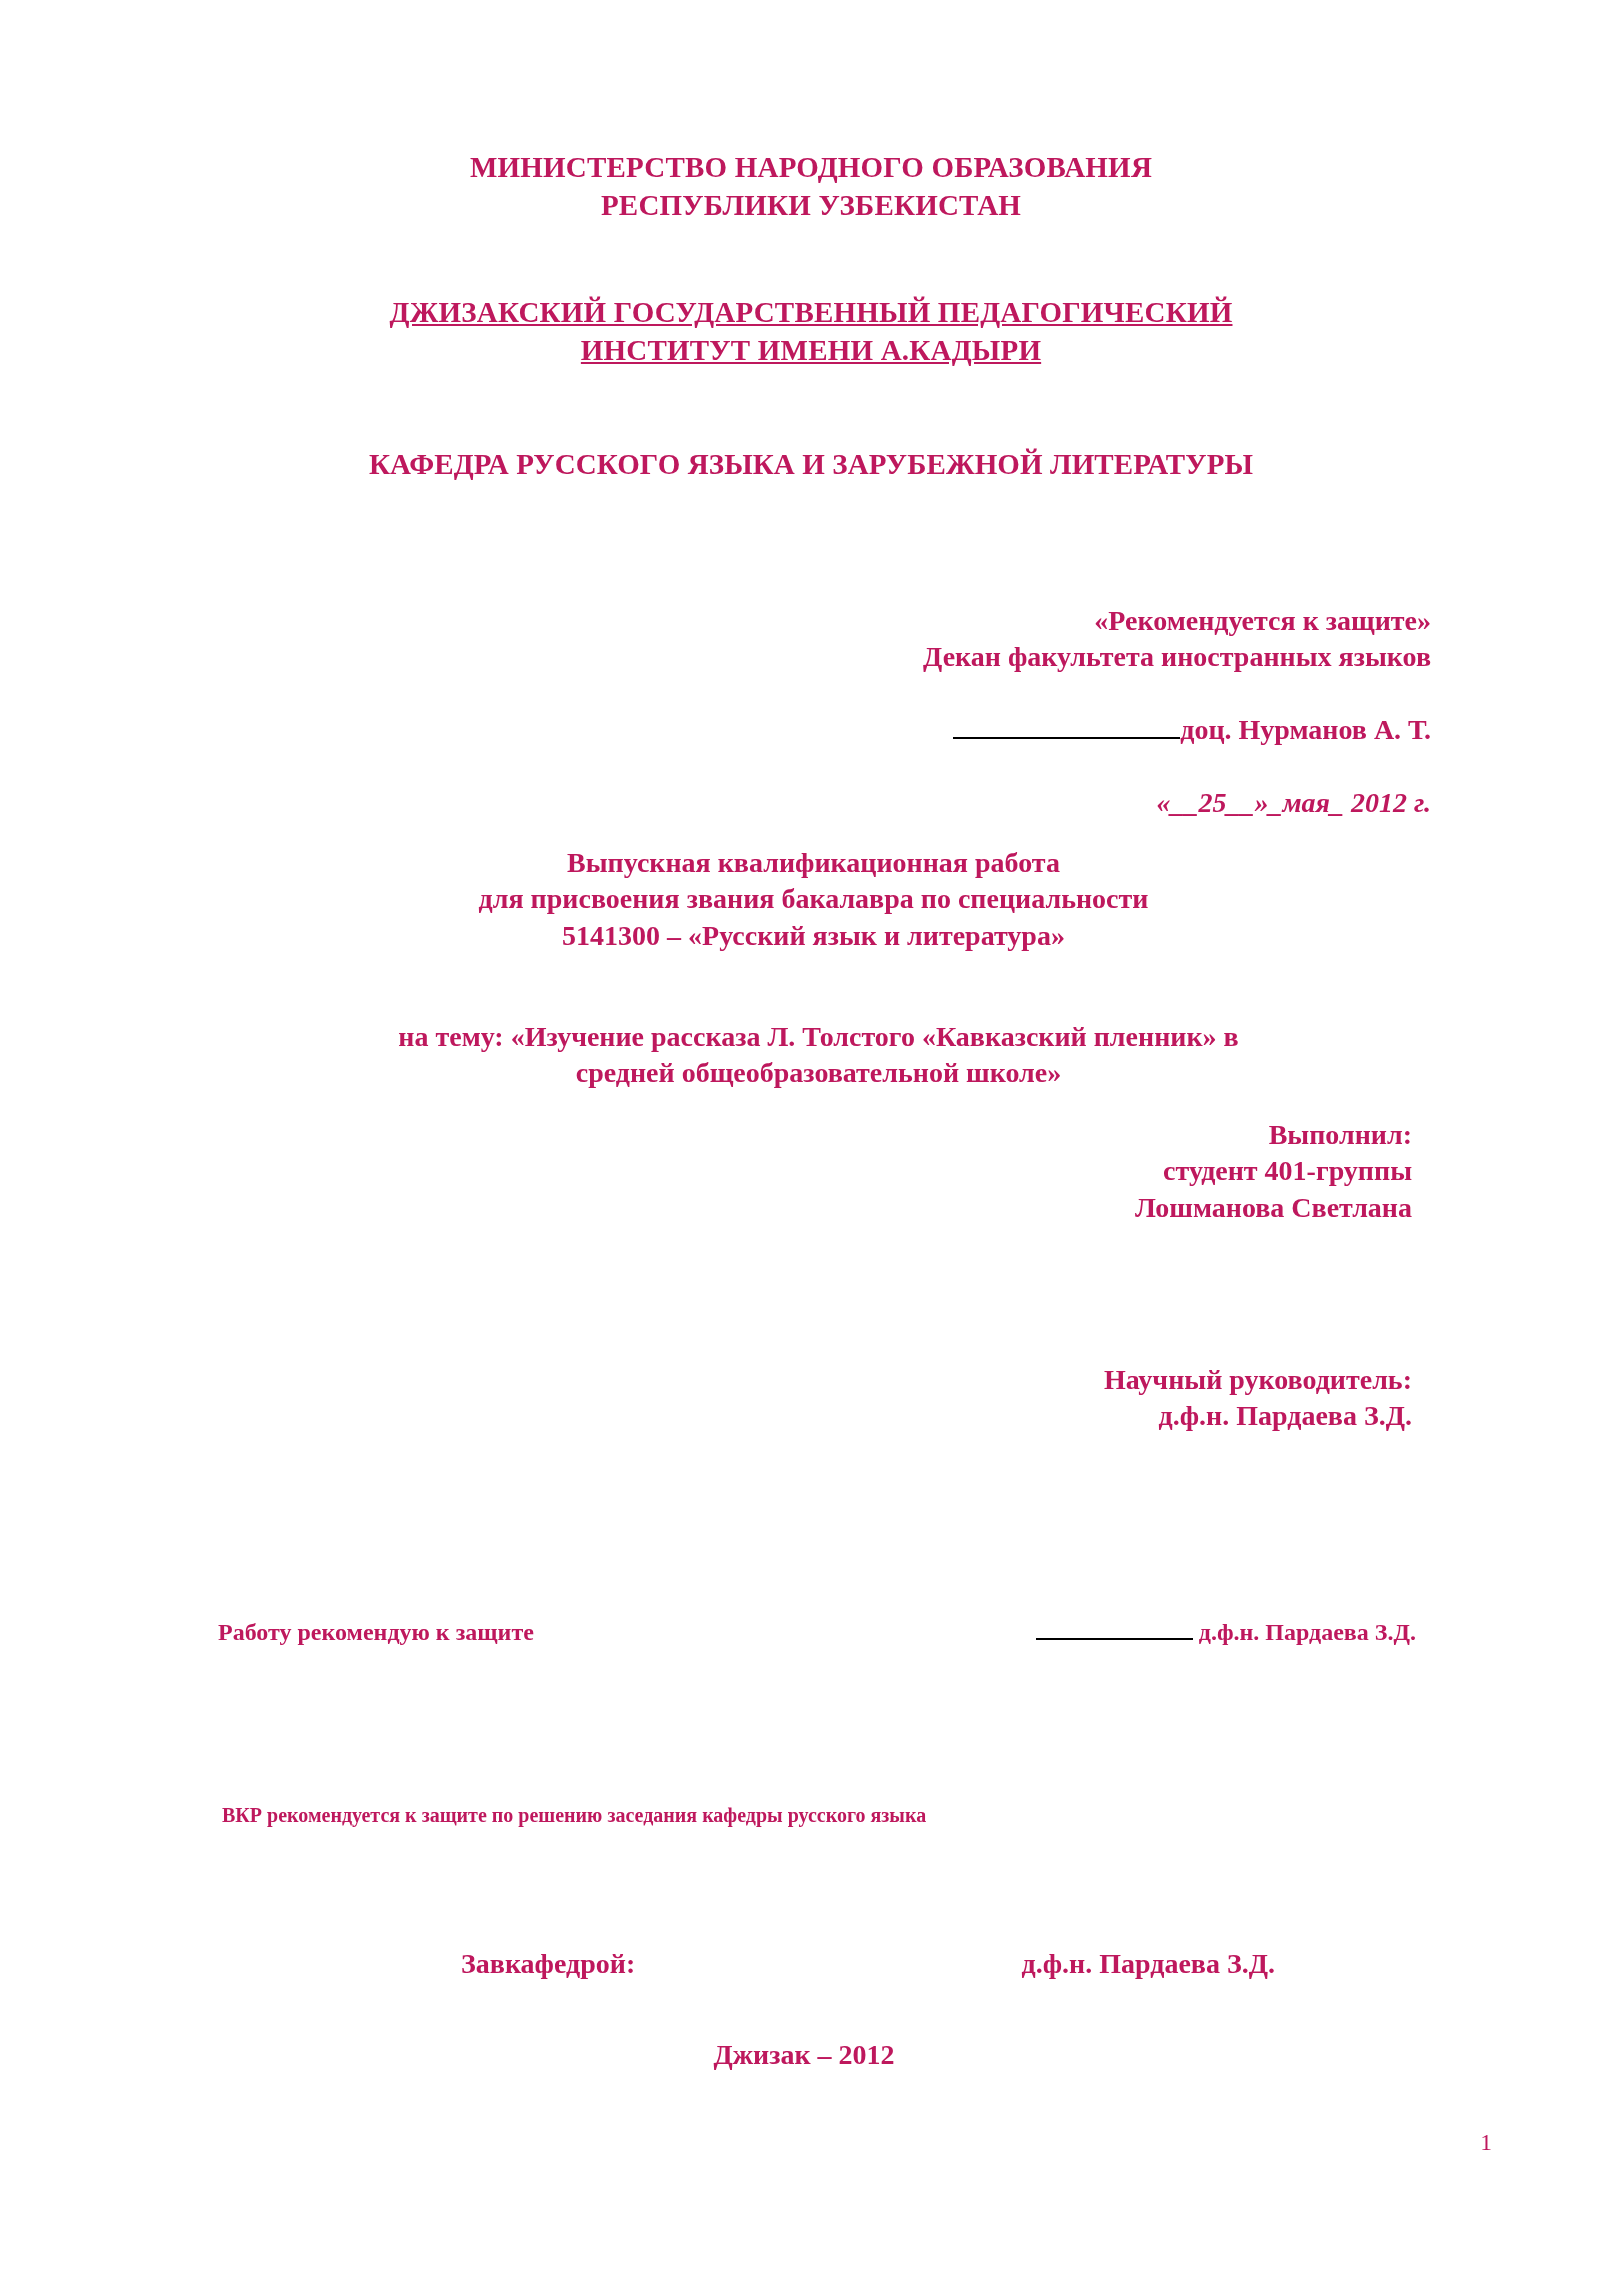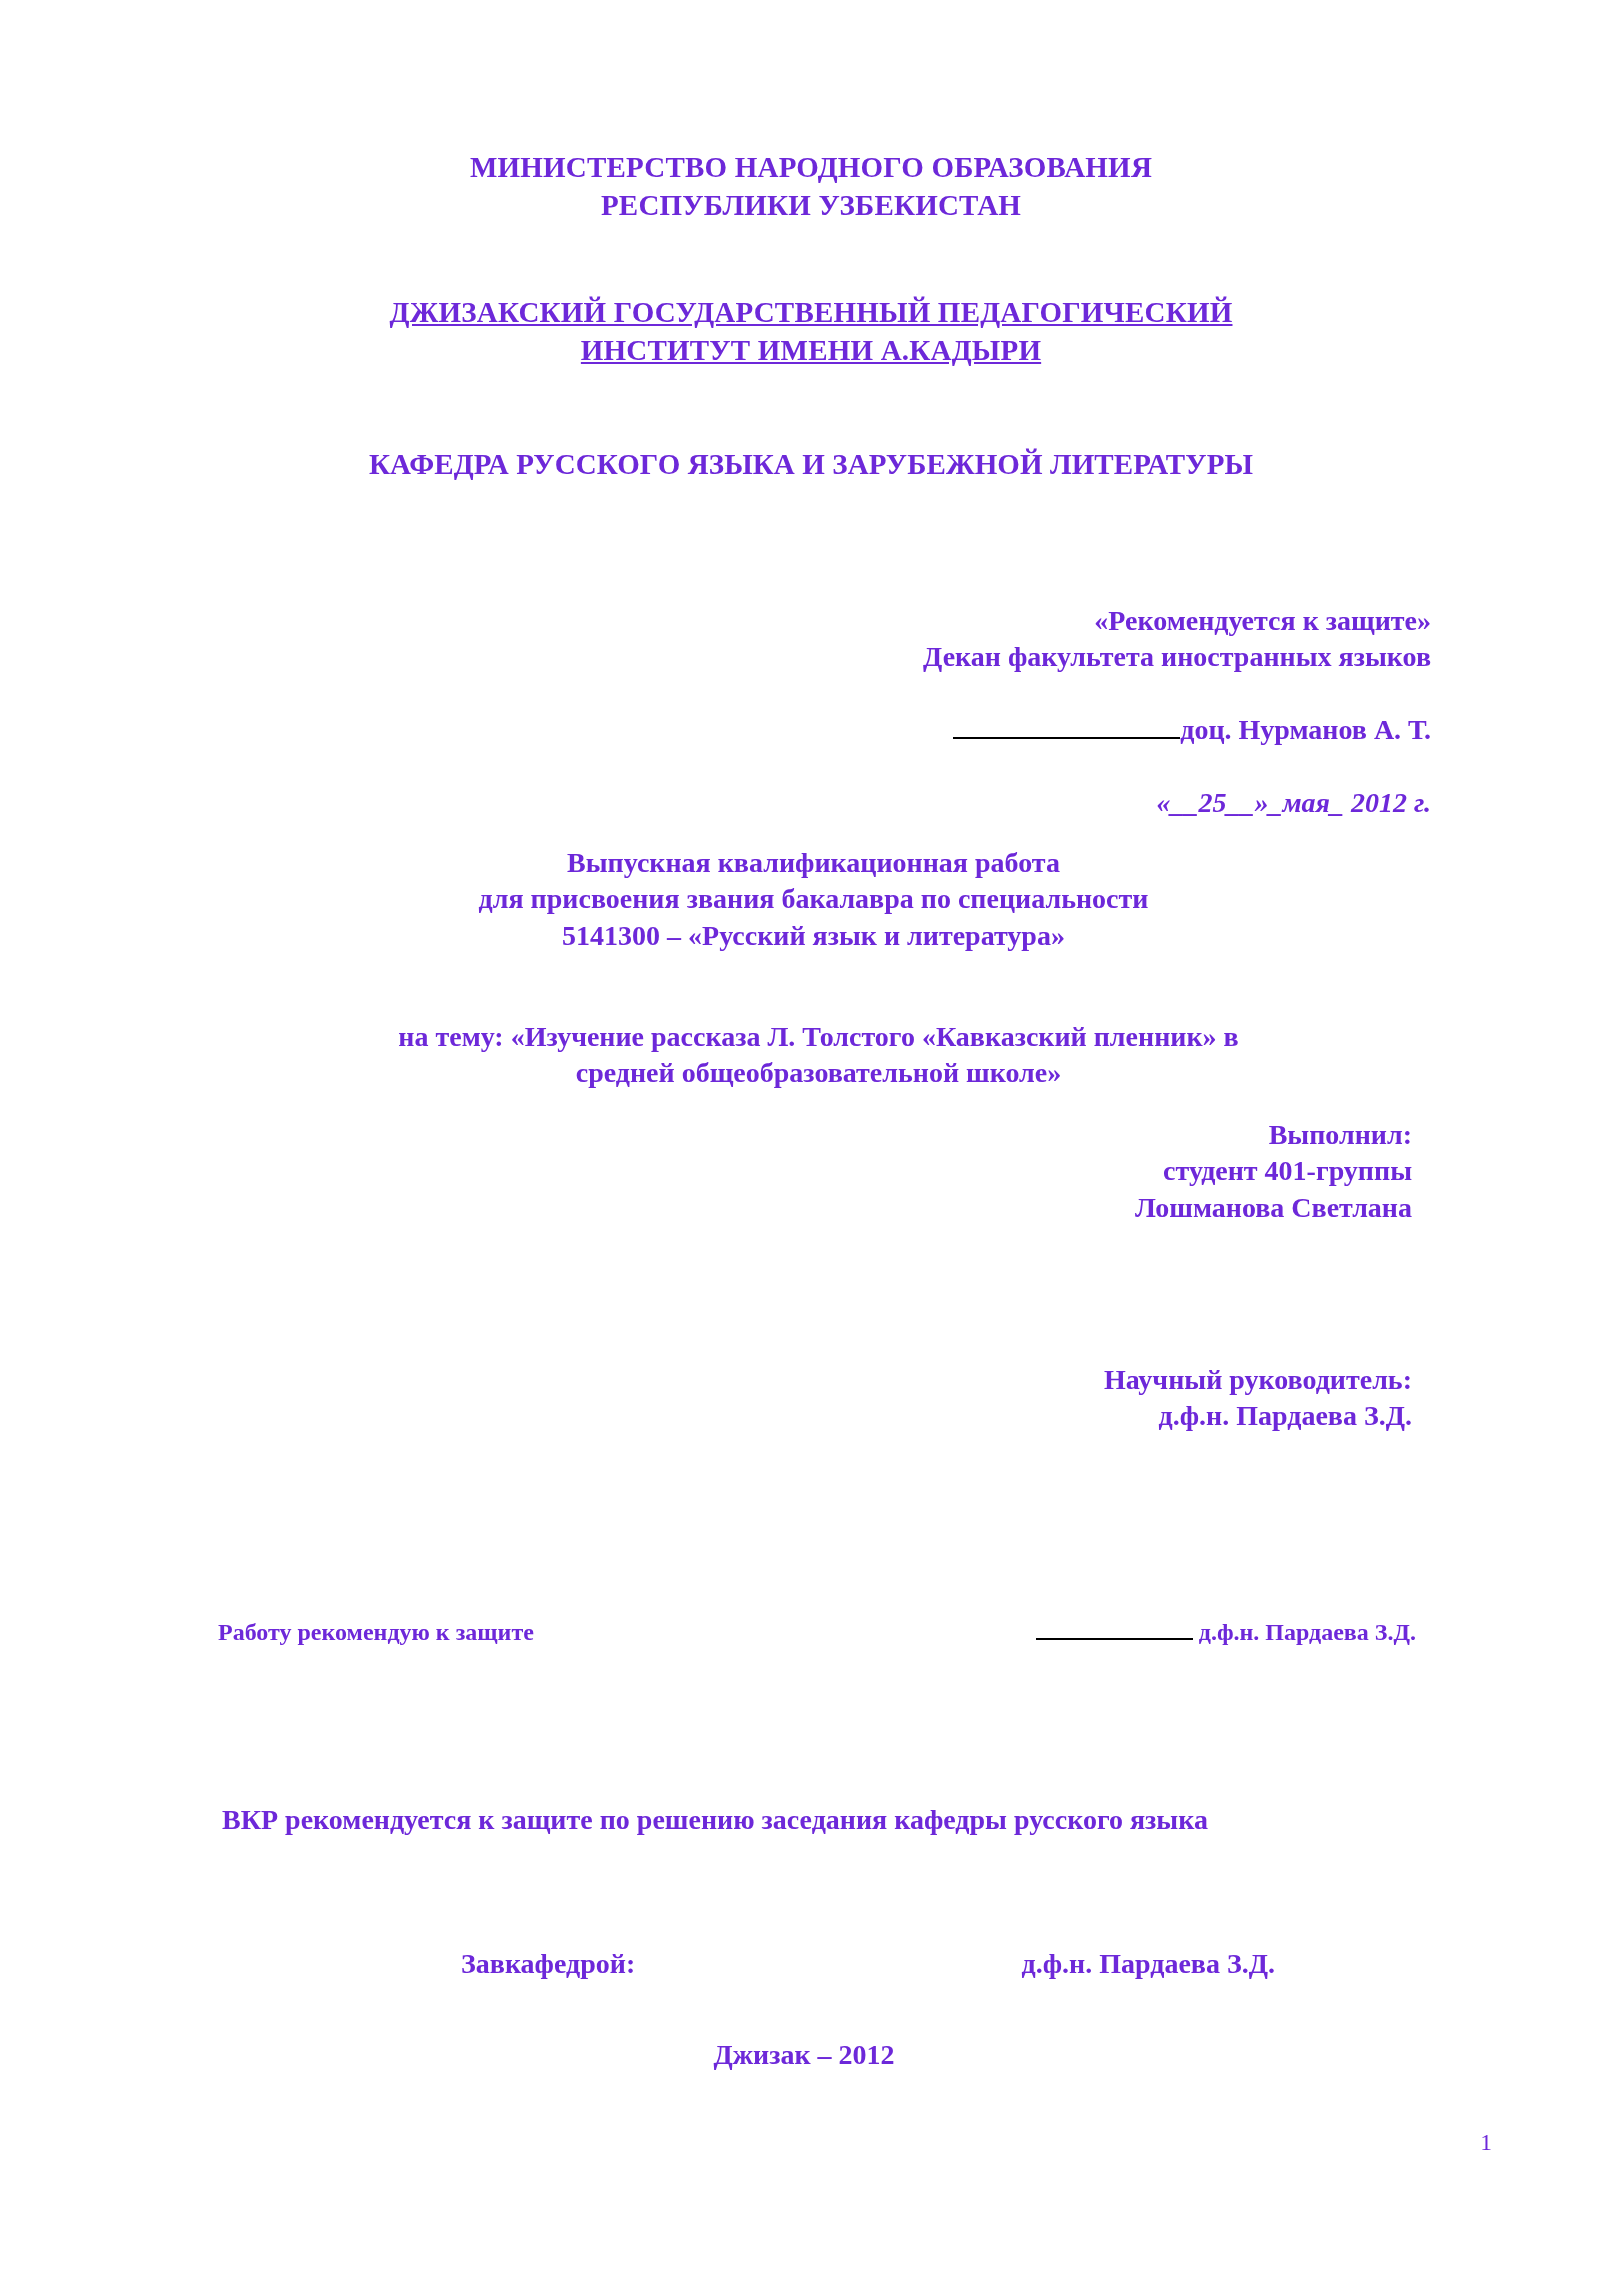--- a/index.html
+++ b/index.html
@@ -9,21 +9,21 @@
     background: #ffffff;
   }
 
   .page {
     position: relative;
     width: 1621px;
     height: 2293px;
     margin: 0 auto;
     background: #ffffff;
     font-family: "Liberation Serif", "DejaVu Serif", serif;
-    color: #6d28d9;
+    color: #be185d;
     overflow: hidden;
     box-sizing: border-box;
   }
 
   
   .block {
     position: absolute;
     box-sizing: border-box;
   }
 
@@ -81,21 +81,21 @@
     line-height: 1.42;
   }
 
   
   .recommend {
     font-size: 24px;
     font-weight: bold;
   }
 
   .protocol {
-    font-size: 28px;
+    font-size: 20px;
     font-weight: bold;
     line-height: 1.42;
   }
 
   .chair {
     font-size: 28px;
     font-weight: bold;
   }
 
   .city {

